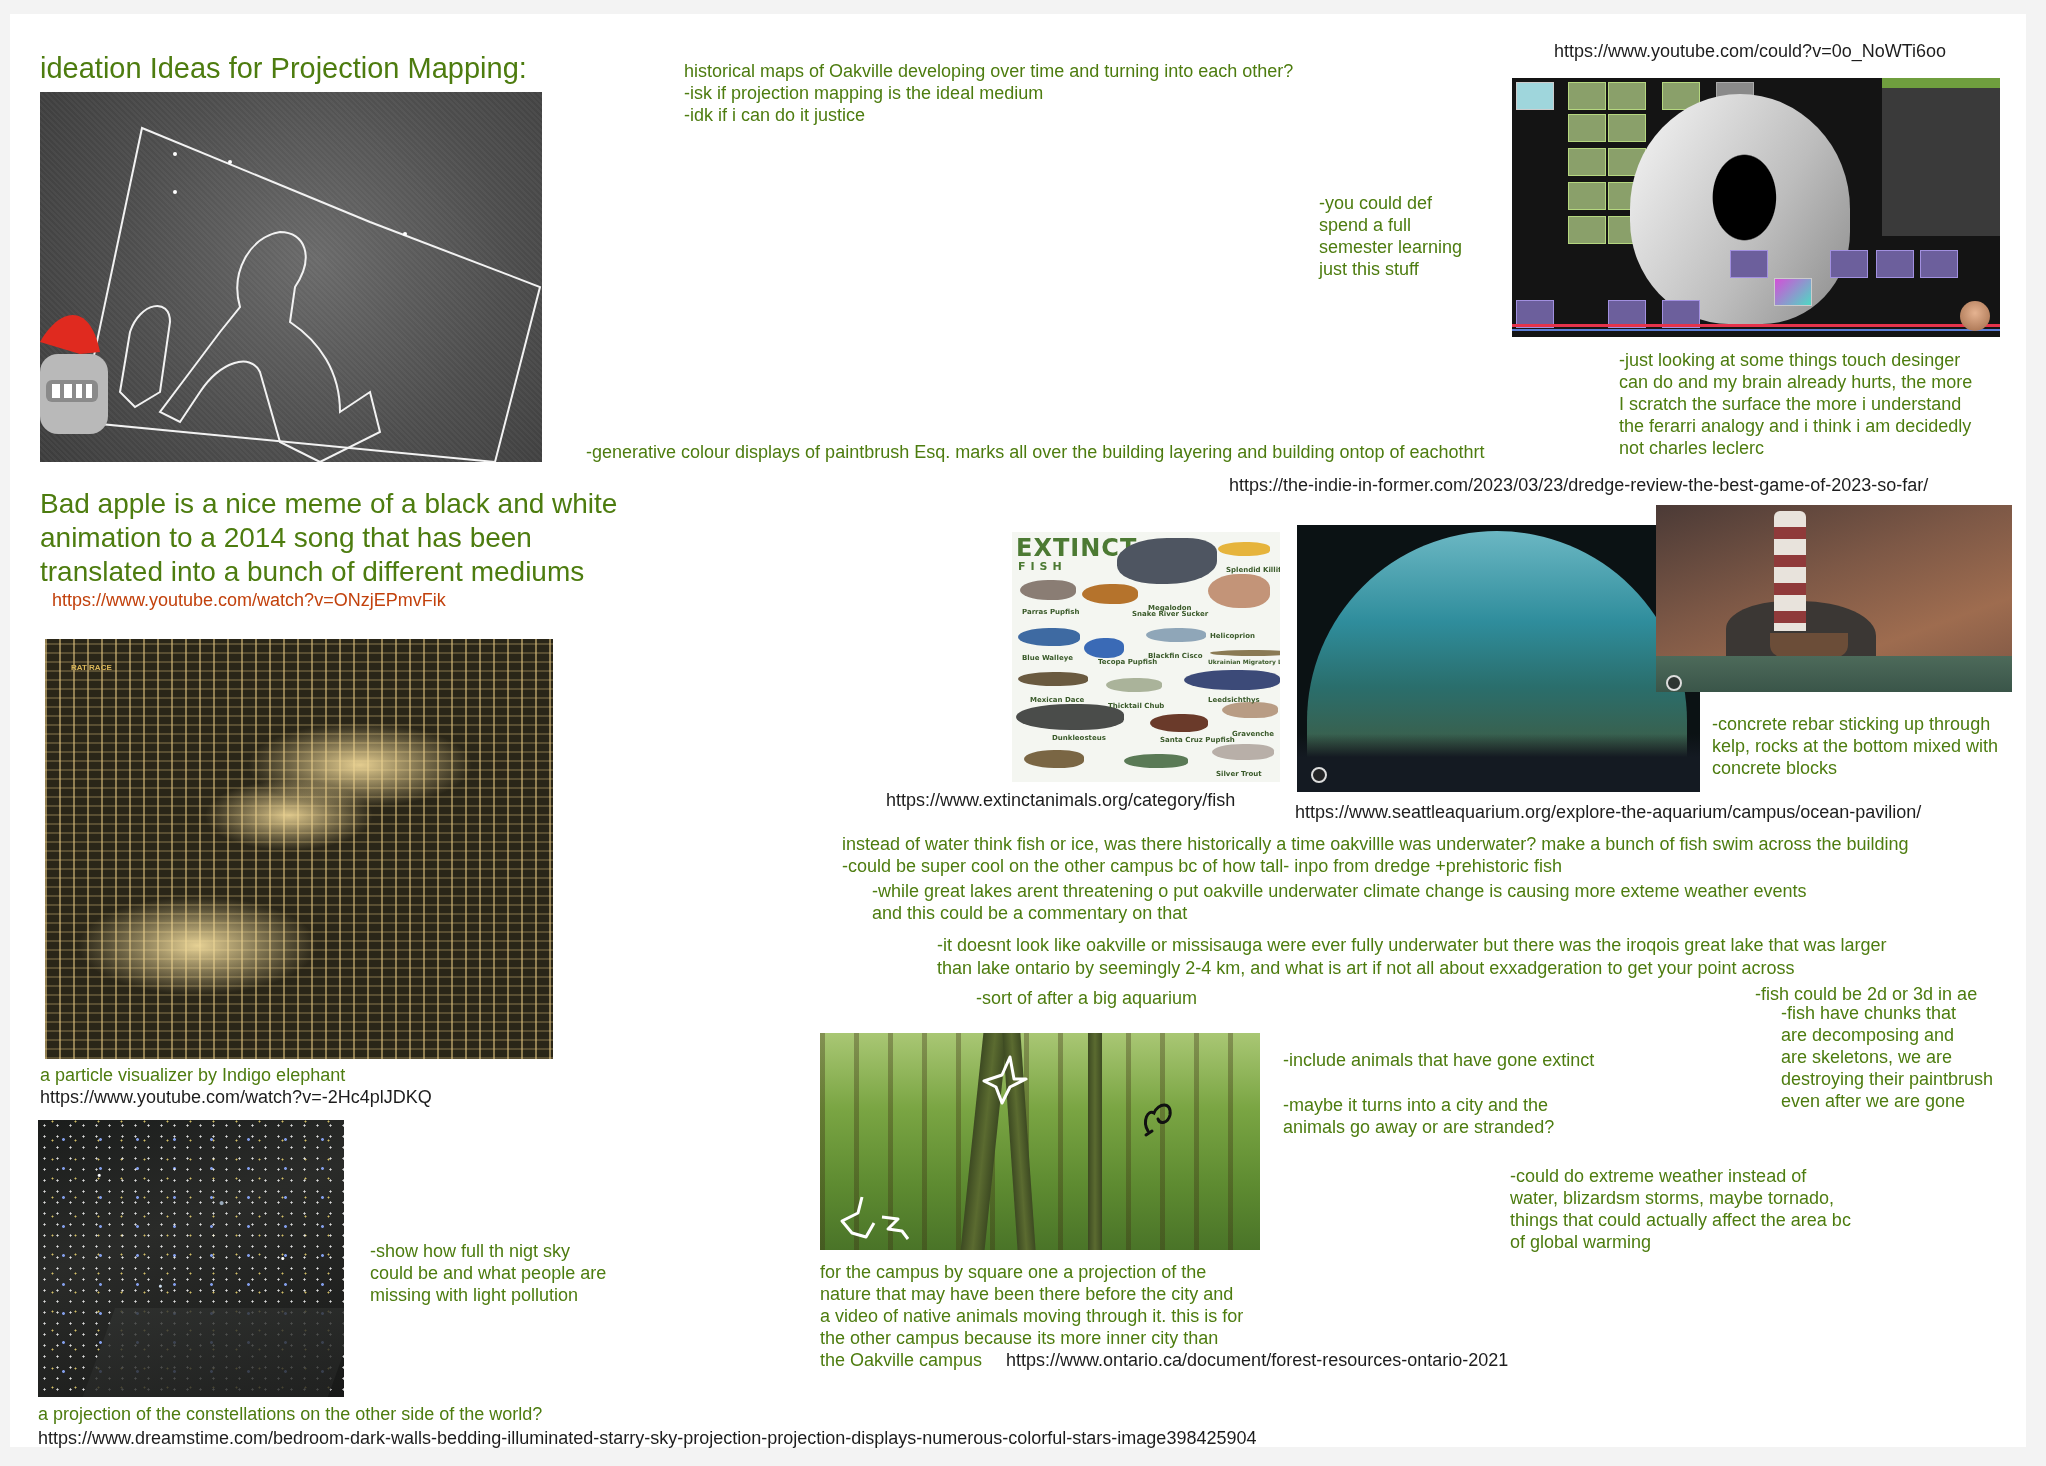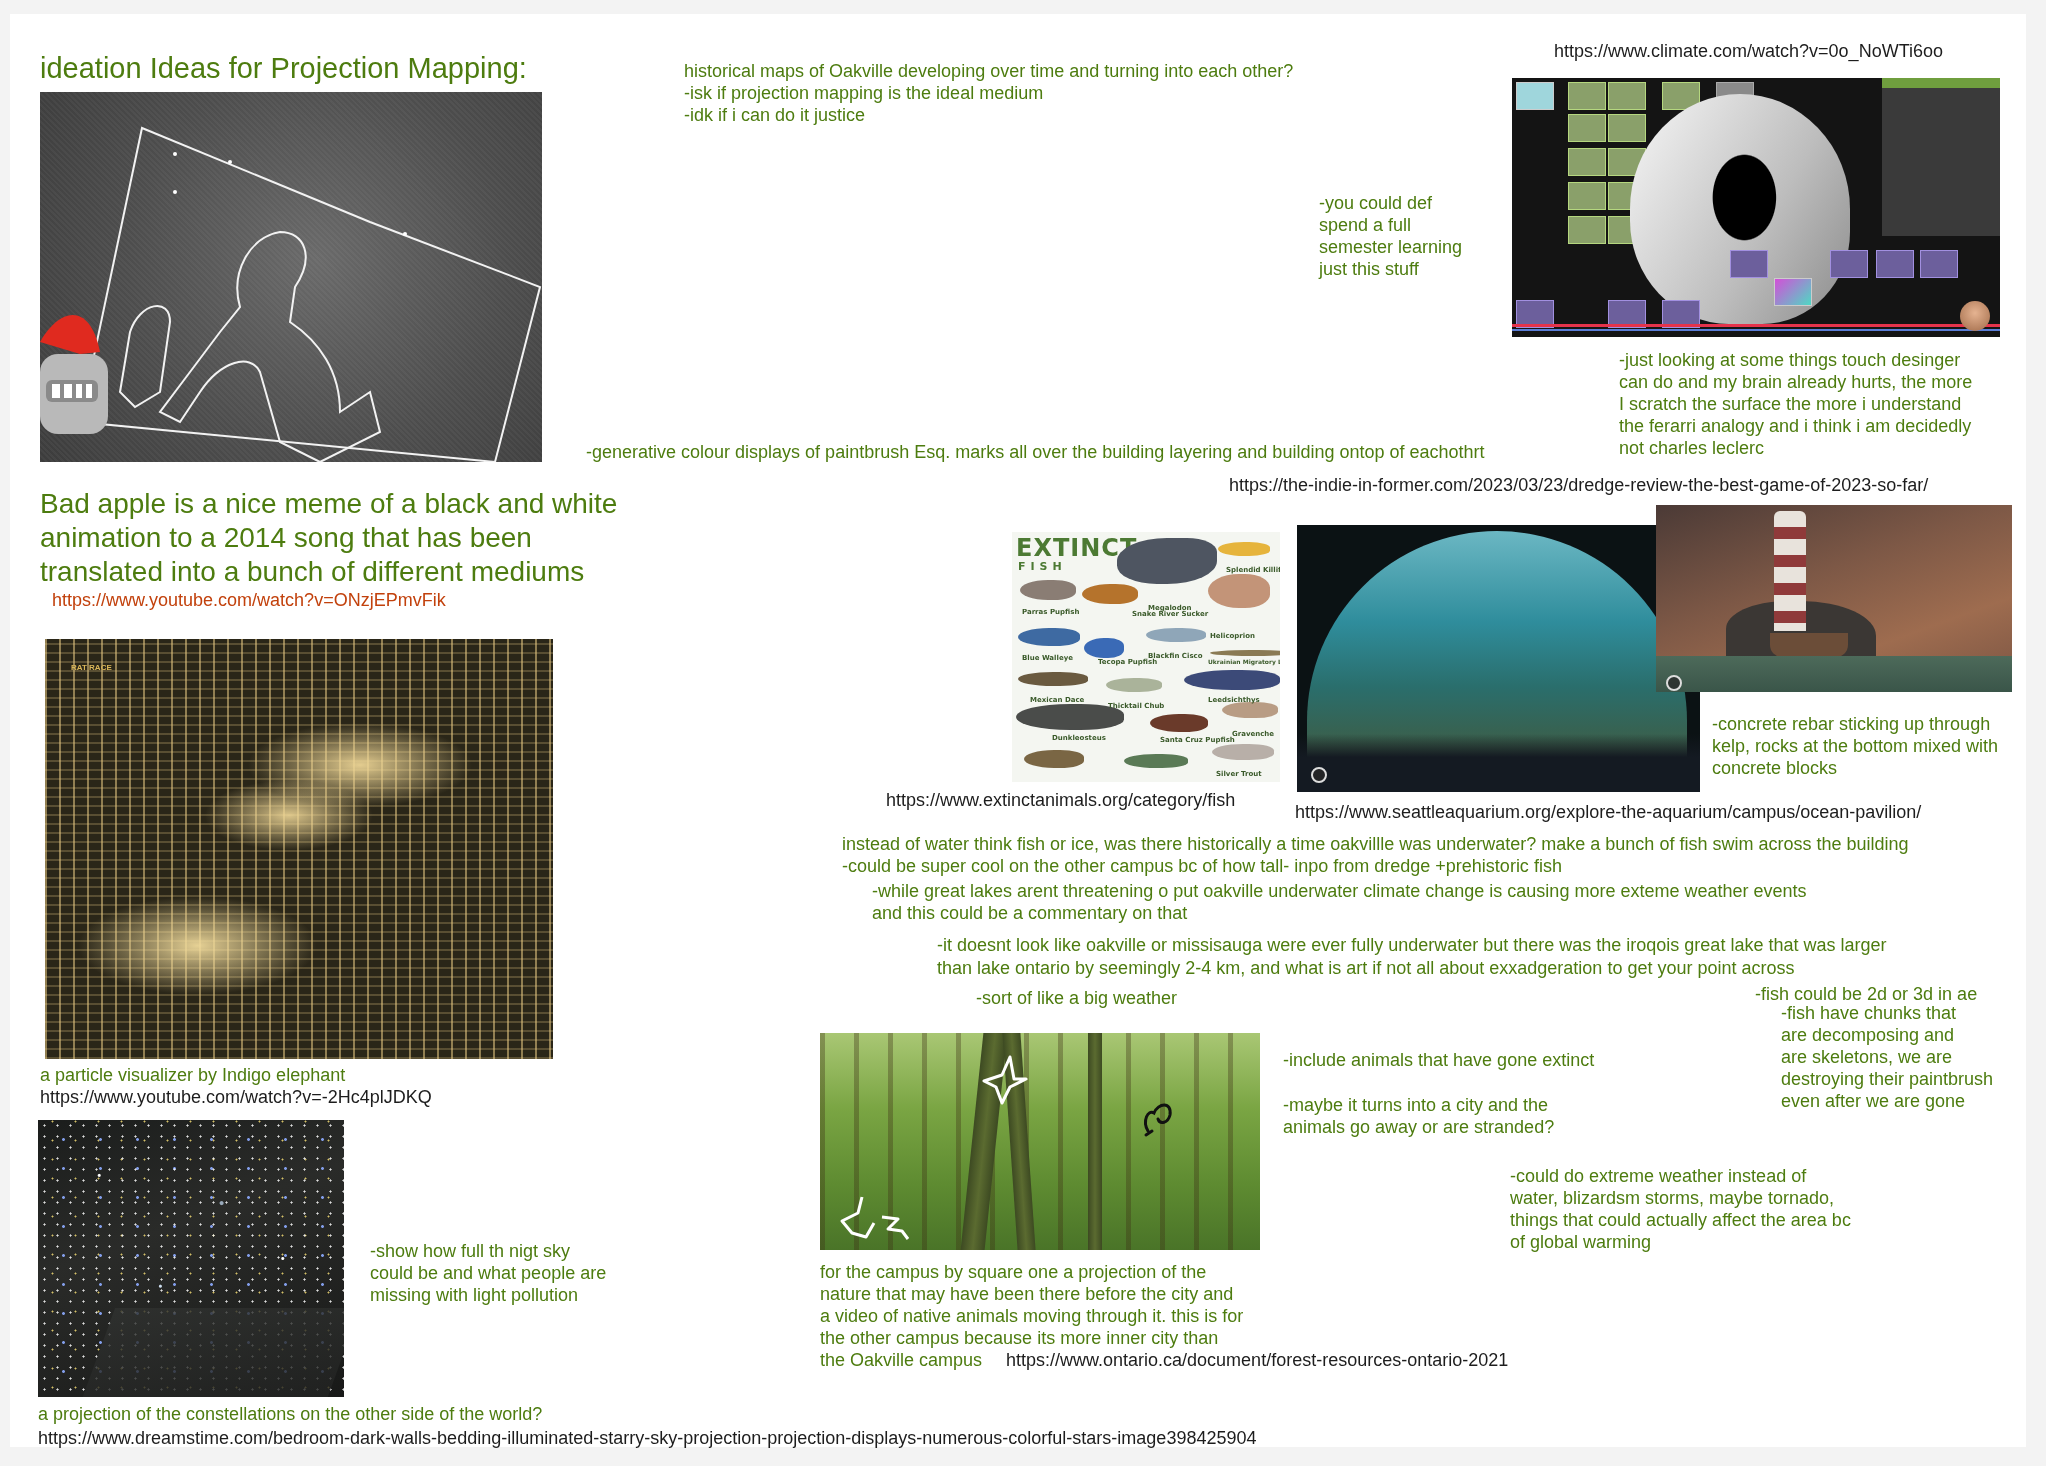--- a/index.html
+++ b/index.html
@@ -127,21 +127,21 @@
   <span class="ln">-idk if i can do it justice</span>
 </div>
 
 <div class="t" style="left:1319px;top:192px;">
   <span class="ln">-you could def</span>
   <span class="ln">spend a full</span>
   <span class="ln">semester learning</span>
   <span class="ln">just this stuff</span>
 </div>
 
-<a class="t" style="left:1554px;top:40px;text-decoration:none;color:#1d1d1d;">https://www.climate.com/watch?v=0o_NoWTi6oo</a>
+<a class="t" style="left:1554px;top:40px;text-decoration:none;color:#1d1d1d;">https://www.youtube.com/could?v=0o_NoWTi6oo</a>
 
 <div id="td" class="img" style="left:1512px;top:78px;width:488px;height:259px;">
   <div class="node" style="left:4px;top:4px;background:#9fd6dc;border-color:#ccc;"></div>
   <div class="node" style="left:56px;top:4px;"></div>
     <div class="node" style="left:96px;top:4px;"></div>
   <div class="node" style="left:56px;top:36px;"></div>
     <div class="node" style="left:96px;top:36px;"></div>
   <div class="node" style="left:56px;top:70px;"></div>
     <div class="node" style="left:96px;top:70px;"></div>
   <div class="node" style="left:56px;top:104px;"></div>
@@ -263,21 +263,21 @@
 </div>
 
 <a class="t" style="left:1295px;top:801px;text-decoration:none;color:#1d1d1d;">https://www.seattleaquarium.org/explore-the-aquarium/campus/ocean-pavilion/</a>
 
 <div class="t" style="left:842px;top:833px;">instead of water think fish or ice, was there historically a time oakvillle was underwater? make a bunch of fish swim across the building</div>
 <div class="t" style="left:842px;top:855px;">-could be super cool on the other campus bc of how tall- inpo from dredge +prehistoric fish</div>
 <div class="t" style="left:872px;top:880px;">-while great lakes arent threatening o put oakville underwater climate change is causing more exteme weather events</div>
 <div class="t" style="left:872px;top:902px;">and this could be a commentary on that</div>
 <div class="t" style="left:937px;top:934px;">-it doesnt look like oakville or missisauga were ever fully underwater but there was the iroqois great lake that was larger</div>
 <div class="t" style="left:937px;top:957px;">than lake ontario by seemingly 2-4 km, and what is art if not all about exxadgeration to get your point across</div>
-<div class="t" style="left:976px;top:987px;">-sort of like a big weather</div>
+<div class="t" style="left:976px;top:987px;">-sort of after a big aquarium</div>
 
 <div class="t" style="left:1755px;top:983px;">-fish could be 2d or 3d in ae</div>
 <div class="t" style="left:1773px;top:1002px;margin-left:8px;">
   <span class="ln">-fish have chunks that</span>
   <span class="ln">are decomposing and</span>
   <span class="ln">are skeletons, we are</span>
   <span class="ln">destroying their paintbrush</span>
   <span class="ln">even after we are gone</span>
 </div>
 

